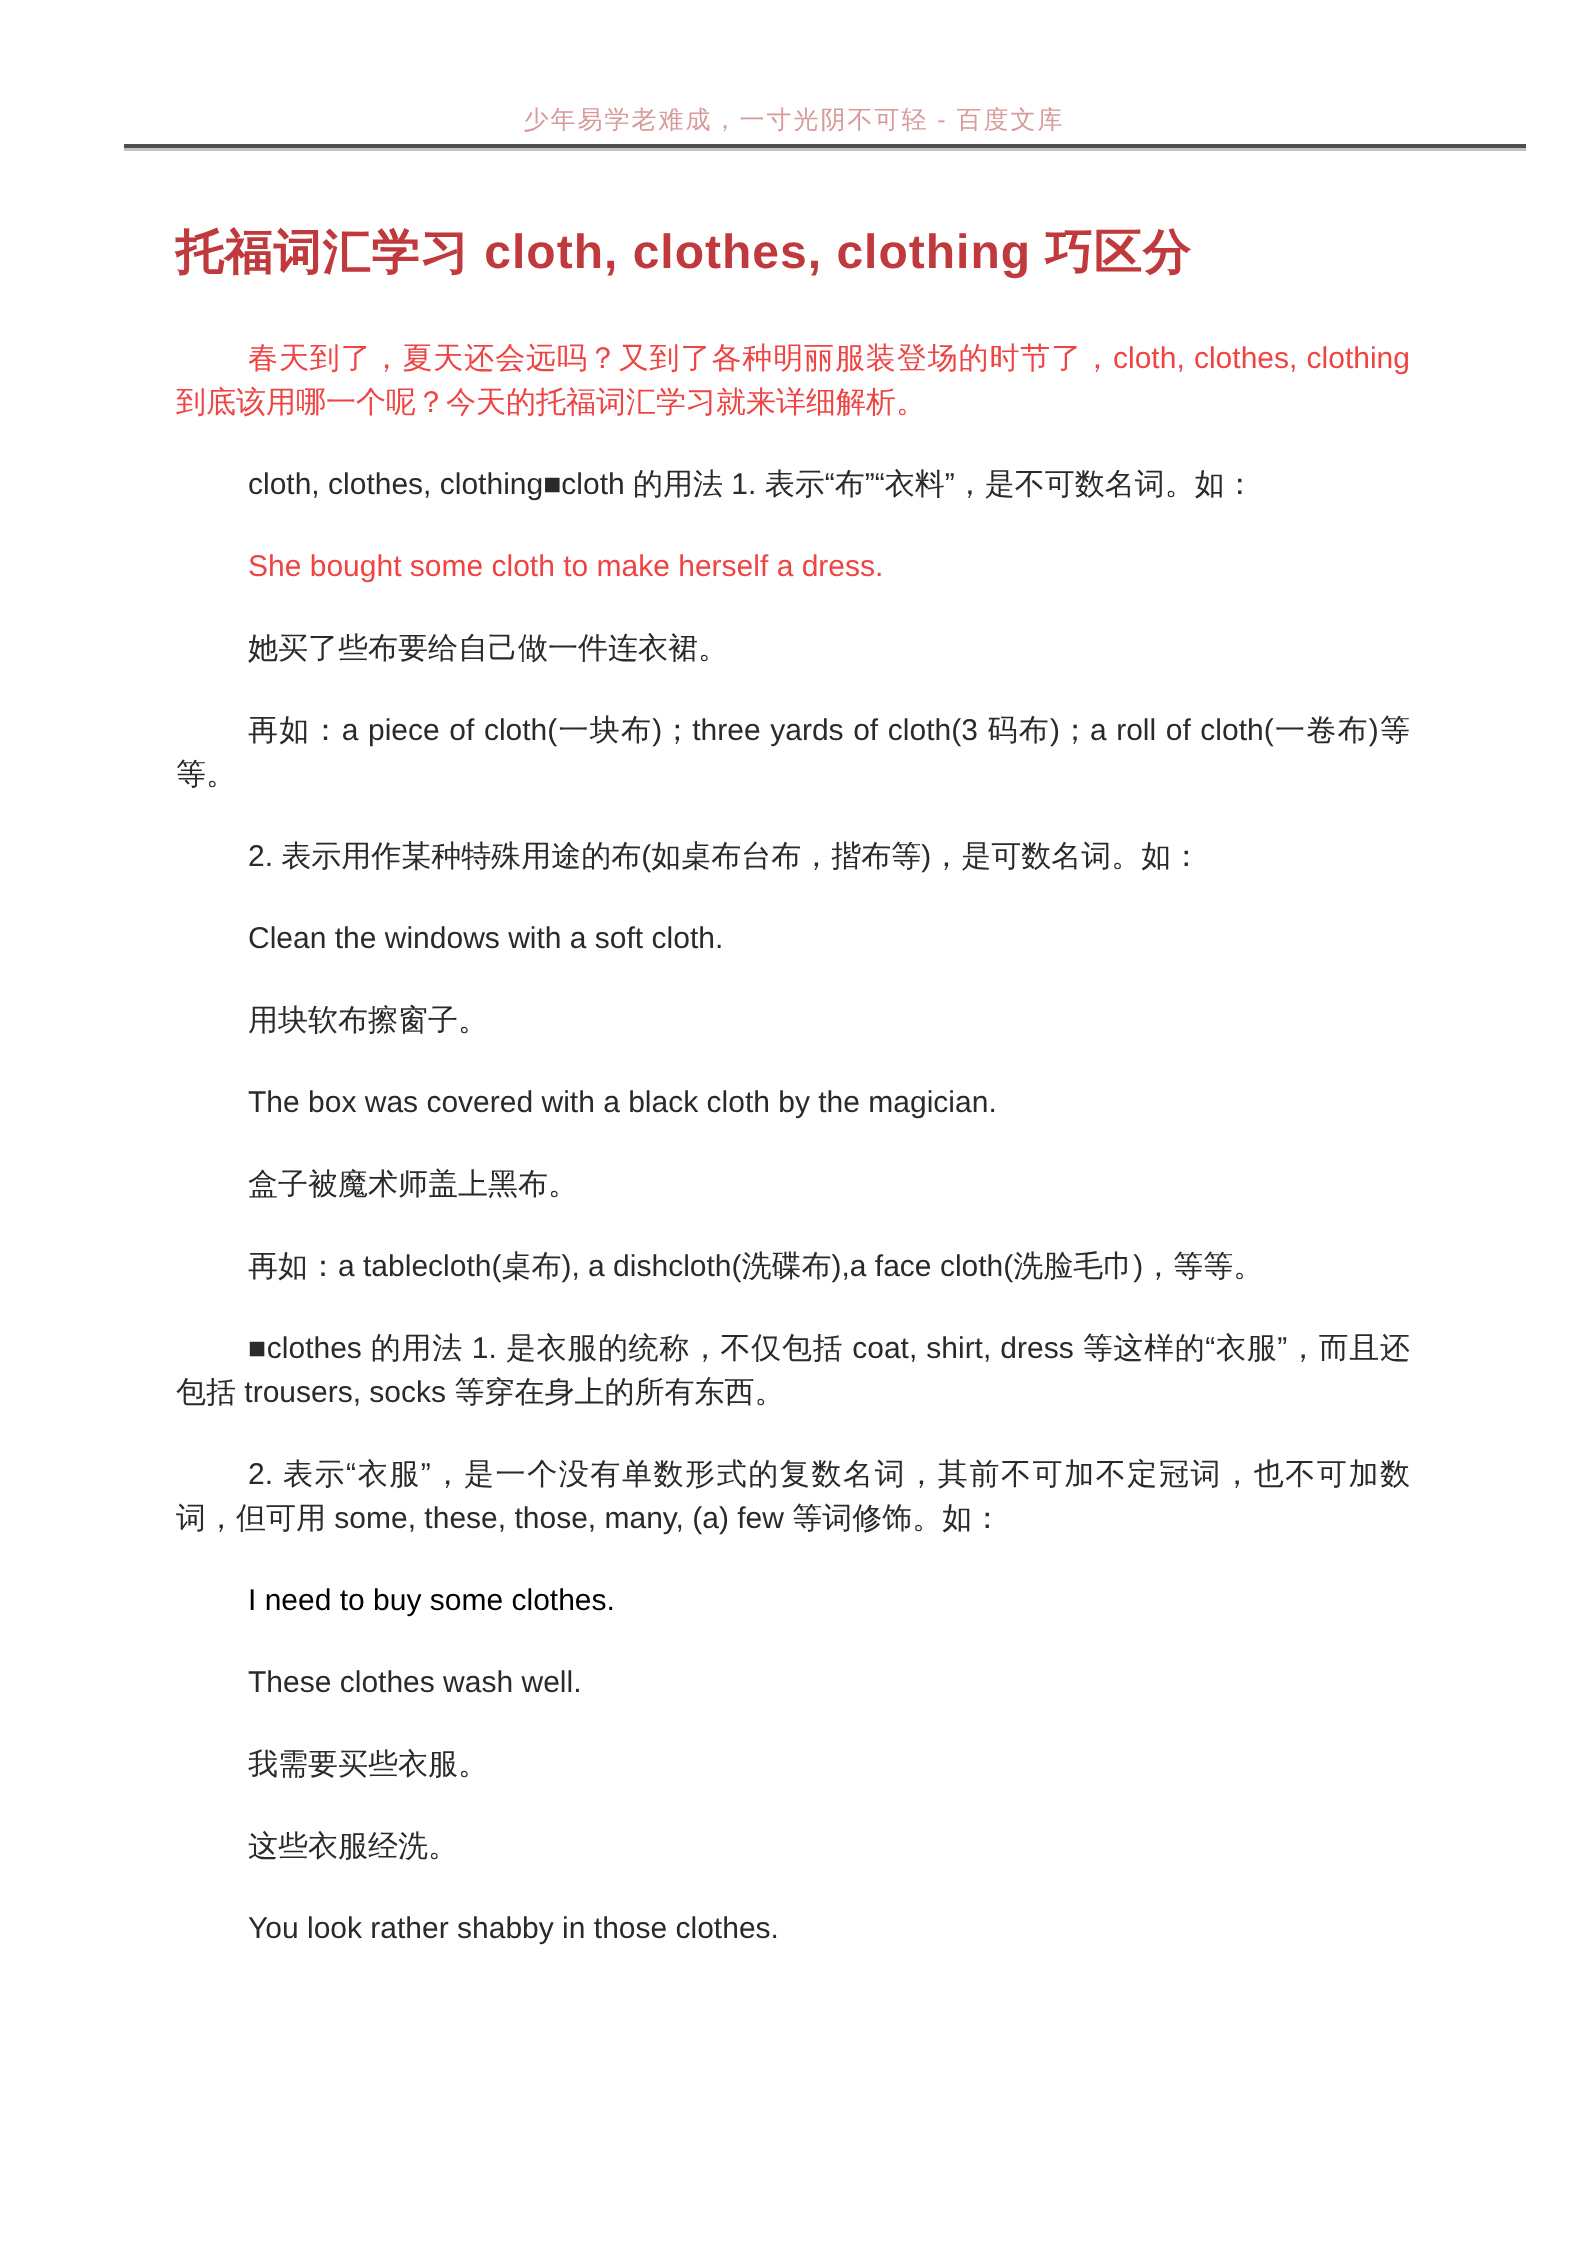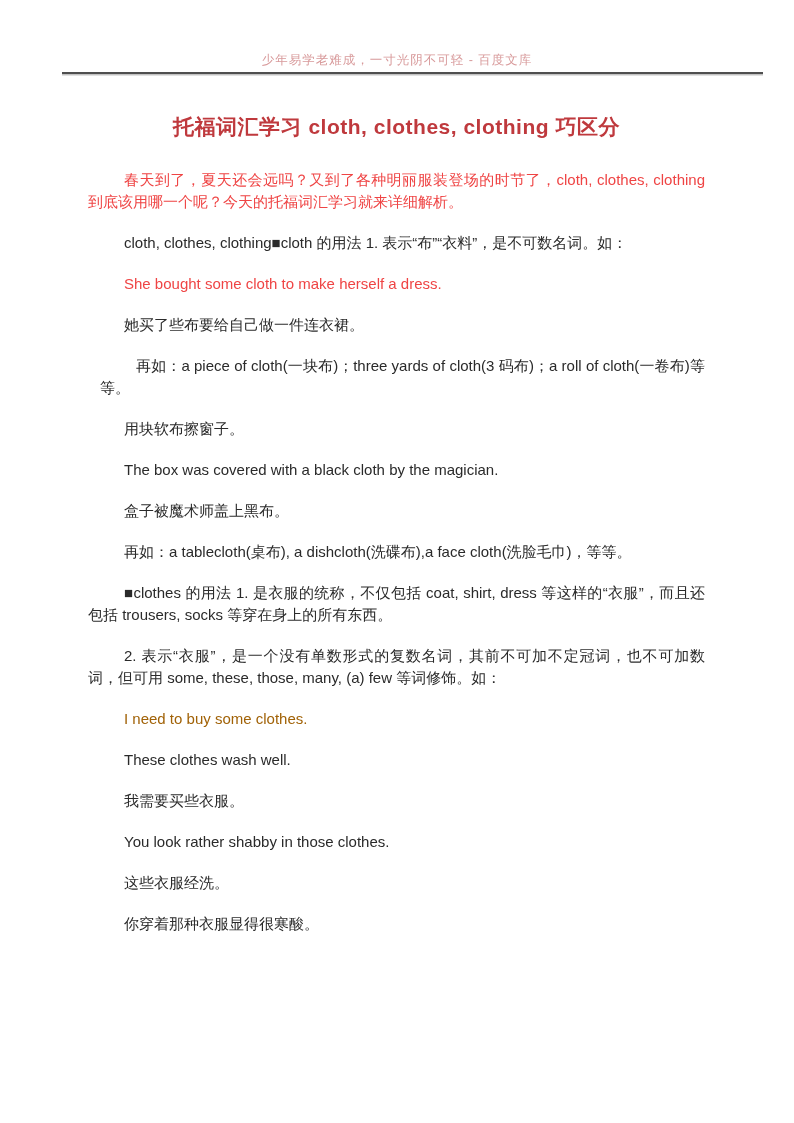--- a/index.html
+++ b/index.html
@@ -38,22 +38,21 @@
   }
   
   .content {
     position: absolute;
     top: 74px;
     left: 88px;
     width: 617px;
   }
   .doc-title {
     margin: 37px 0 0 0;
-    text-align: center;
-    font-size: 21px;
+    font-size: 24px;
     font-weight: 600;
     line-height: 32px;
     letter-spacing: 0.5px;
   }
   .paragraphs {
     margin-top: 26px;
   }
   .para {
     margin: 0 0 19px 0;
     font-size: 15px;
@@ -84,31 +83,33 @@
 
   <div class="content">
     <h1 class="doc-title" style="color: rgb(191, 57, 61);">托福词汇学习 cloth, clothes, clothing 巧区分</h1>
 
     <div class="paragraphs">
 
     <p class="para" style="color: #ef4444;">春天到了，夏天还会远吗？又到了各种明丽服装登场的时节了，cloth, clothes, clothing 到底该用哪一个呢？今天的托福词汇学习就来详细解析。</p>
         <p class="para" style="color: rgb(42, 42, 42);">cloth, clothes, clothing■cloth 的用法 1. 表示“布”“衣料”，是不可数名词。如：</p>
         <p class="para" style="color: #ef4444;">She bought some cloth to make herself a dress.</p>
         <p class="para" style="color: rgb(42, 42, 42);">她买了些布要给自己做一件连衣裙。</p>
-        <p class="para" style="color: rgb(42, 42, 42); margin-left: 12px;">再如：a piece of cloth(一块布)；three yards of cloth(3 码布)；a roll of cloth(一卷布)等等。</p>
+        <p class="para" style="color: rgb(42, 42, 42);">再如：a piece of cloth(一块布)；three yards of cloth(3 码布)；a roll of cloth(一卷布)等等。</p>
+        <p class="para" style="color: rgb(42, 42, 42);">2. 表示用作某种特殊用途的布(如桌布台布，揩布等)，是可数名词。如：</p>
+        <p class="para" style="color: rgb(42, 42, 42);">Clean the windows with a soft cloth.</p>
         <p class="para" style="color: rgb(42, 42, 42);">用块软布擦窗子。</p>
         <p class="para" style="color: rgb(42, 42, 42);">The box was covered with a black cloth by the magician.</p>
         <p class="para" style="color: rgb(42, 42, 42);">盒子被魔术师盖上黑布。</p>
         <p class="para" style="color: rgb(42, 42, 42);">再如：a tablecloth(桌布), a dishcloth(洗碟布),a face cloth(洗脸毛巾)，等等。</p>
         <p class="para" style="color: rgb(42, 42, 42);">■clothes 的用法 1. 是衣服的统称，不仅包括 coat, shirt, dress 等这样的“衣服”，而且还包括 trousers, socks 等穿在身上的所有东西。</p>
         <p class="para" style="color: rgb(42, 42, 42);">2. 表示“衣服”，是一个没有单数形式的复数名词，其前不可加不定冠词，也不可加数词，但可用 some, these, those, many, (a) few 等词修饰。如：</p>
-        <p class="para" style="color: #a16207;">I need to buy some clothes.</p>
+        <p class="para" style="color: #000000;">I need to buy some clothes.</p>
         <p class="para" style="color: rgb(42, 42, 42);">These clothes wash well.</p>
         <p class="para" style="color: rgb(42, 42, 42);">我需要买些衣服。</p>
+        <p class="para" style="color: rgb(42, 42, 42);">这些衣服经洗。</p>
         <p class="para" style="color: rgb(42, 42, 42);">You look rather shabby in those clothes.</p>
-        <p class="para" style="color: rgb(42, 42, 42);">这些衣服经洗。</p>
         <p class="para" style="color: rgb(42, 42, 42);">你穿着那种衣服显得很寒酸。</p>
       </div>
   </div>
 
   <div class="page-number">1</div>
 
 </div>
 
 </body></html>

